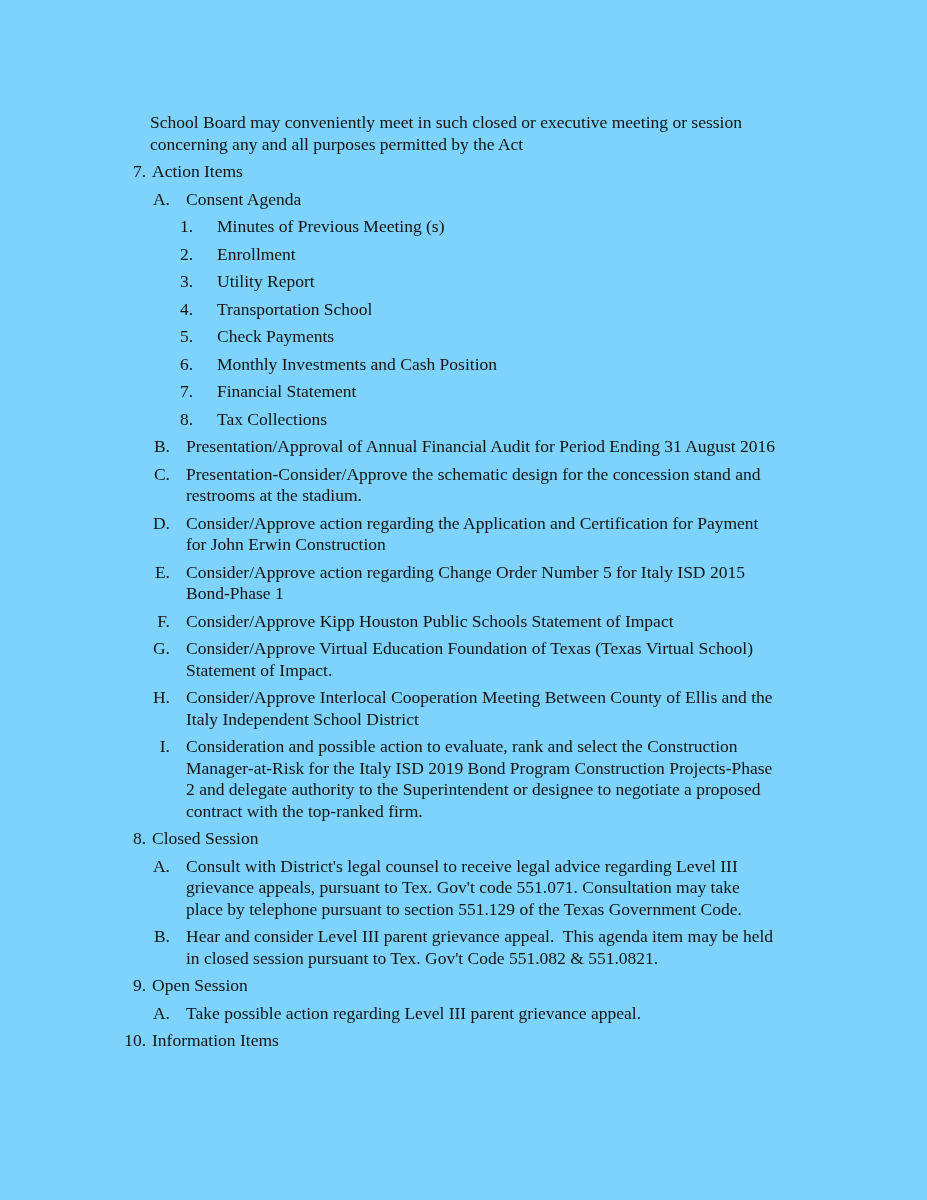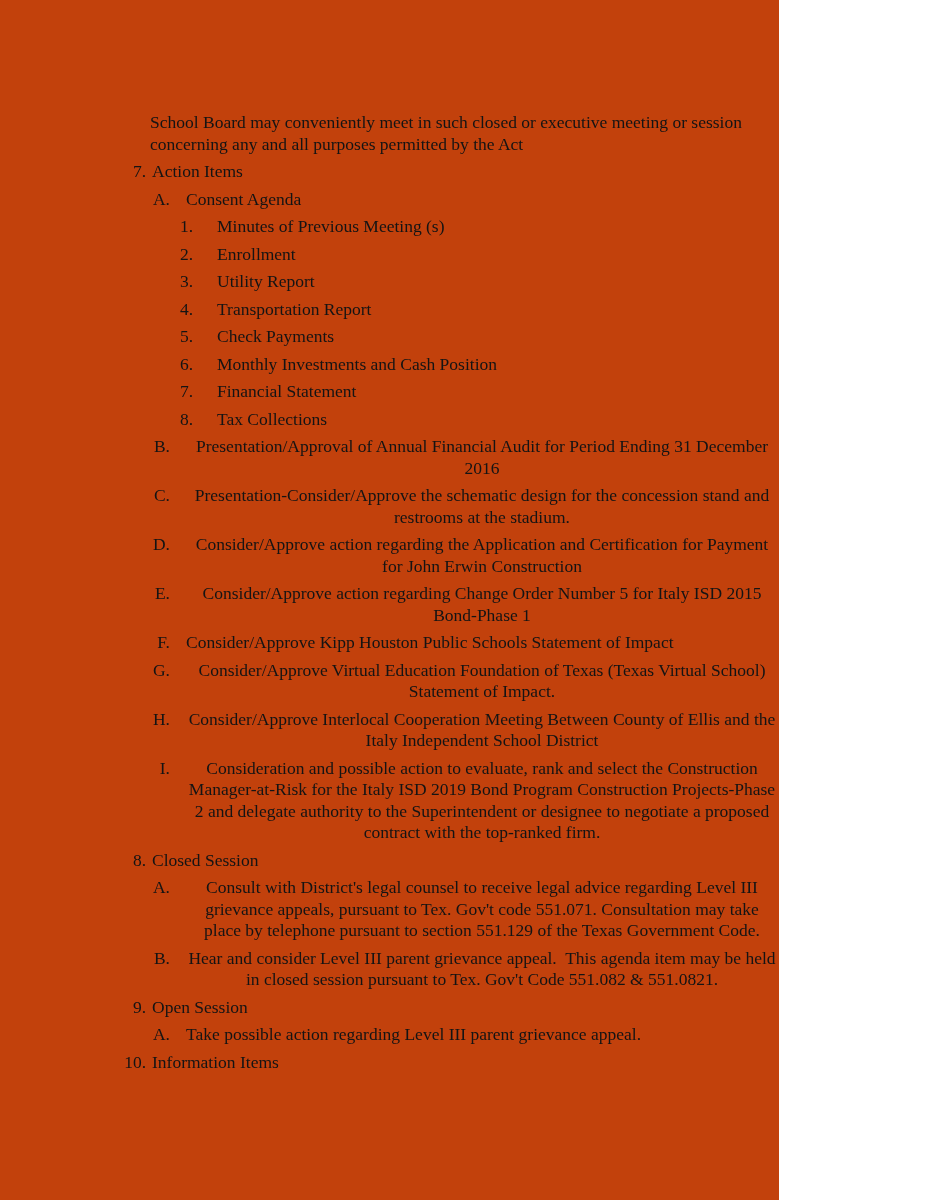--- a/index.html
+++ b/index.html
@@ -2,23 +2,23 @@
 <html><head>
 <meta charset="utf-8">
 <style>
   html, body {
     margin: 0;
     padding: 0;
     background: #ffffff;
   }
   .page {
     position: relative;
-    width: 779px;
+    width: 927px;
     height: 1200px;
-    background: #c2410c;
+    background: #7dd3fc;
     overflow: hidden;
     font-family: "Liberation Serif", "DejaVu Serif", serif;
     font-size: 17.5px;
     line-height: 21.5px;
     color: #141414;
     box-sizing: border-box;
     padding-top: 112px;
   }
   .intro {
     margin: 0 0 6px 150px;
@@ -30,21 +30,20 @@
     align-items: flex-start;
     margin-bottom: 6px;
   }
   .marker {
     flex: 0 0 auto;
     text-align: right;
     white-space: pre;
   }
   .text {
     white-space: pre-wrap;
-    text-align: center;
   }
   .lvl1 .marker { width: 146px; }
   .lvl1 .text   { margin-left: 6px; max-width: 622px; }
   .lvl2 .marker { width: 170px; }
   .lvl2 .text   { margin-left: 16px; max-width: 592px; }
   .lvl3 .marker { width: 193px; }
   .lvl3 .text   { margin-left: 24px; max-width: 570px; }
 </style>
 </head>
 <body>
@@ -67,41 +66,41 @@
       <div class="row lvl3">
         <span class="marker">2.</span>
         <div class="text">Enrollment</div>
       </div>
       <div class="row lvl3">
         <span class="marker">3.</span>
         <div class="text">Utility Report</div>
       </div>
       <div class="row lvl3">
         <span class="marker">4.</span>
-        <div class="text">Transportation Report</div>
+        <div class="text">Transportation School</div>
       </div>
       <div class="row lvl3">
         <span class="marker">5.</span>
         <div class="text">Check Payments</div>
       </div>
       <div class="row lvl3">
         <span class="marker">6.</span>
         <div class="text">Monthly Investments and Cash Position</div>
       </div>
       <div class="row lvl3">
         <span class="marker">7.</span>
         <div class="text">Financial Statement</div>
       </div>
       <div class="row lvl3">
         <span class="marker">8.</span>
         <div class="text">Tax Collections</div>
       </div>
       <div class="row lvl2">
         <span class="marker">B.</span>
-        <div class="text">Presentation/Approval of Annual Financial Audit for Period Ending 31 December 2016</div>
+        <div class="text">Presentation/Approval of Annual Financial Audit for Period Ending 31 August 2016</div>
       </div>
       <div class="row lvl2">
         <span class="marker">C.</span>
         <div class="text">Presentation-Consider/Approve the schematic design for the concession stand and restrooms at the stadium.</div>
       </div>
       <div class="row lvl2">
         <span class="marker">D.</span>
         <div class="text">Consider/Approve action regarding the Application and Certification for Payment for John Erwin Construction</div>
       </div>
       <div class="row lvl2">

